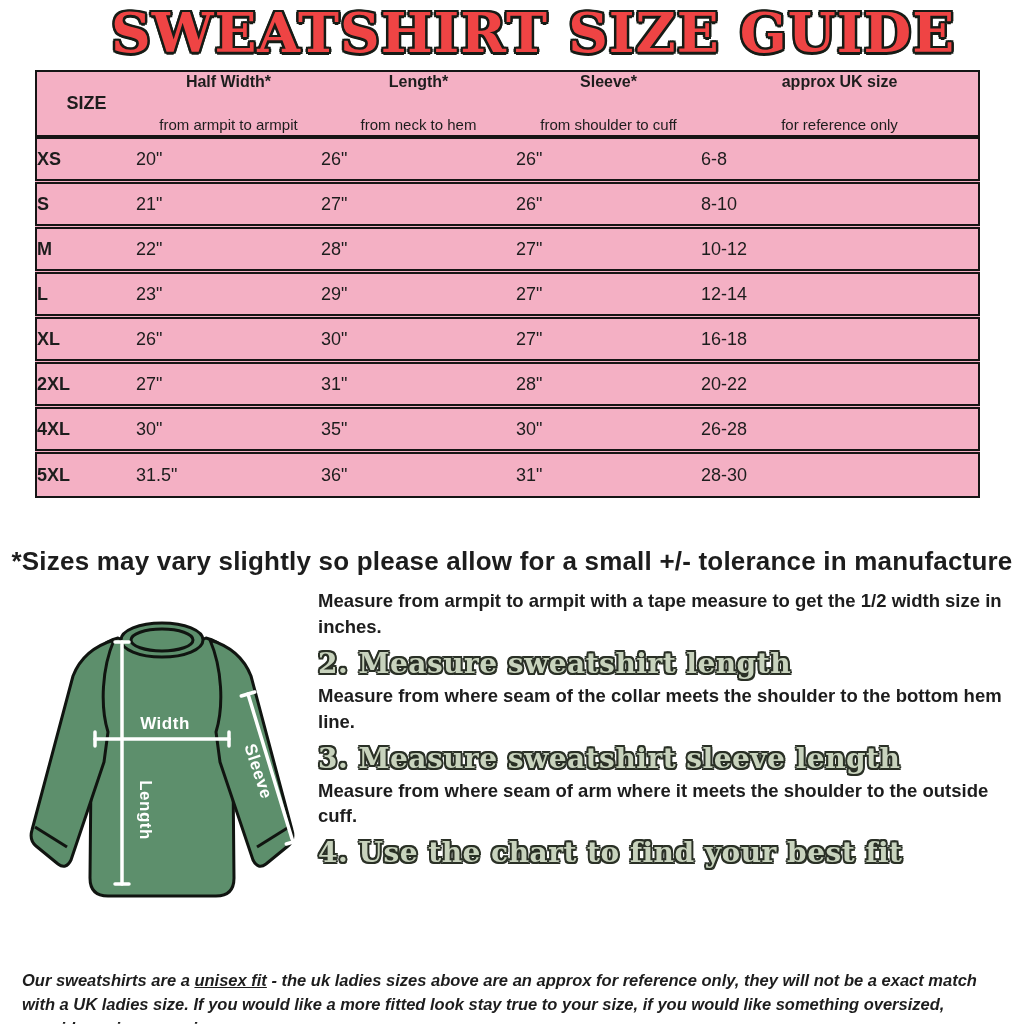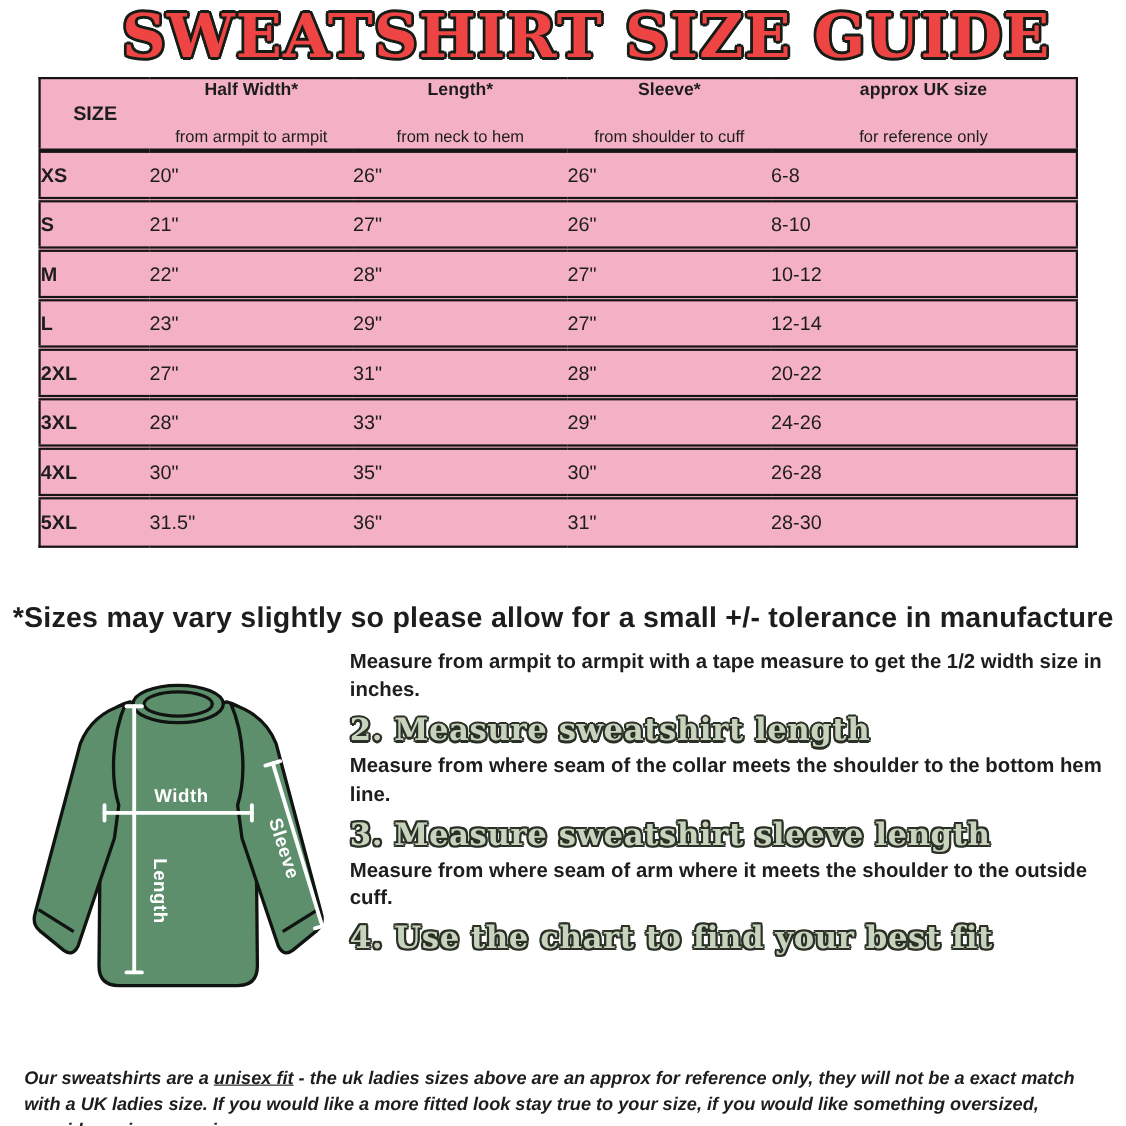--- a/index.html
+++ b/index.html
@@ -142,36 +142,36 @@
   </tr>
 
   <tr>
     <td class="col-size">L</td>
     <td>23"</td>
     <td>29"</td>
     <td>27"</td>
     <td>12-14</td>
   </tr>
 
+  <tr>
+    <td class="col-size">XL</td>
+    <td>26"</td>
+    <td>30"</td>
+    <td>27"</td>
+    <td>16-18</td>
+  </tr>
 
   <tr>
     <td class="col-size">2XL</td>
     <td>27"</td>
     <td>31"</td>
     <td>28"</td>
     <td>20-22</td>
   </tr>
 
-  <tr>
-    <td class="col-size">3XL</td>
-    <td>28"</td>
-    <td>33"</td>
-    <td>29"</td>
-    <td>24-26</td>
-  </tr>
 
   <tr>
     <td class="col-size">4XL</td>
     <td>30"</td>
     <td>35"</td>
     <td>30"</td>
     <td>26-28</td>
   </tr>
 
   <tr>

